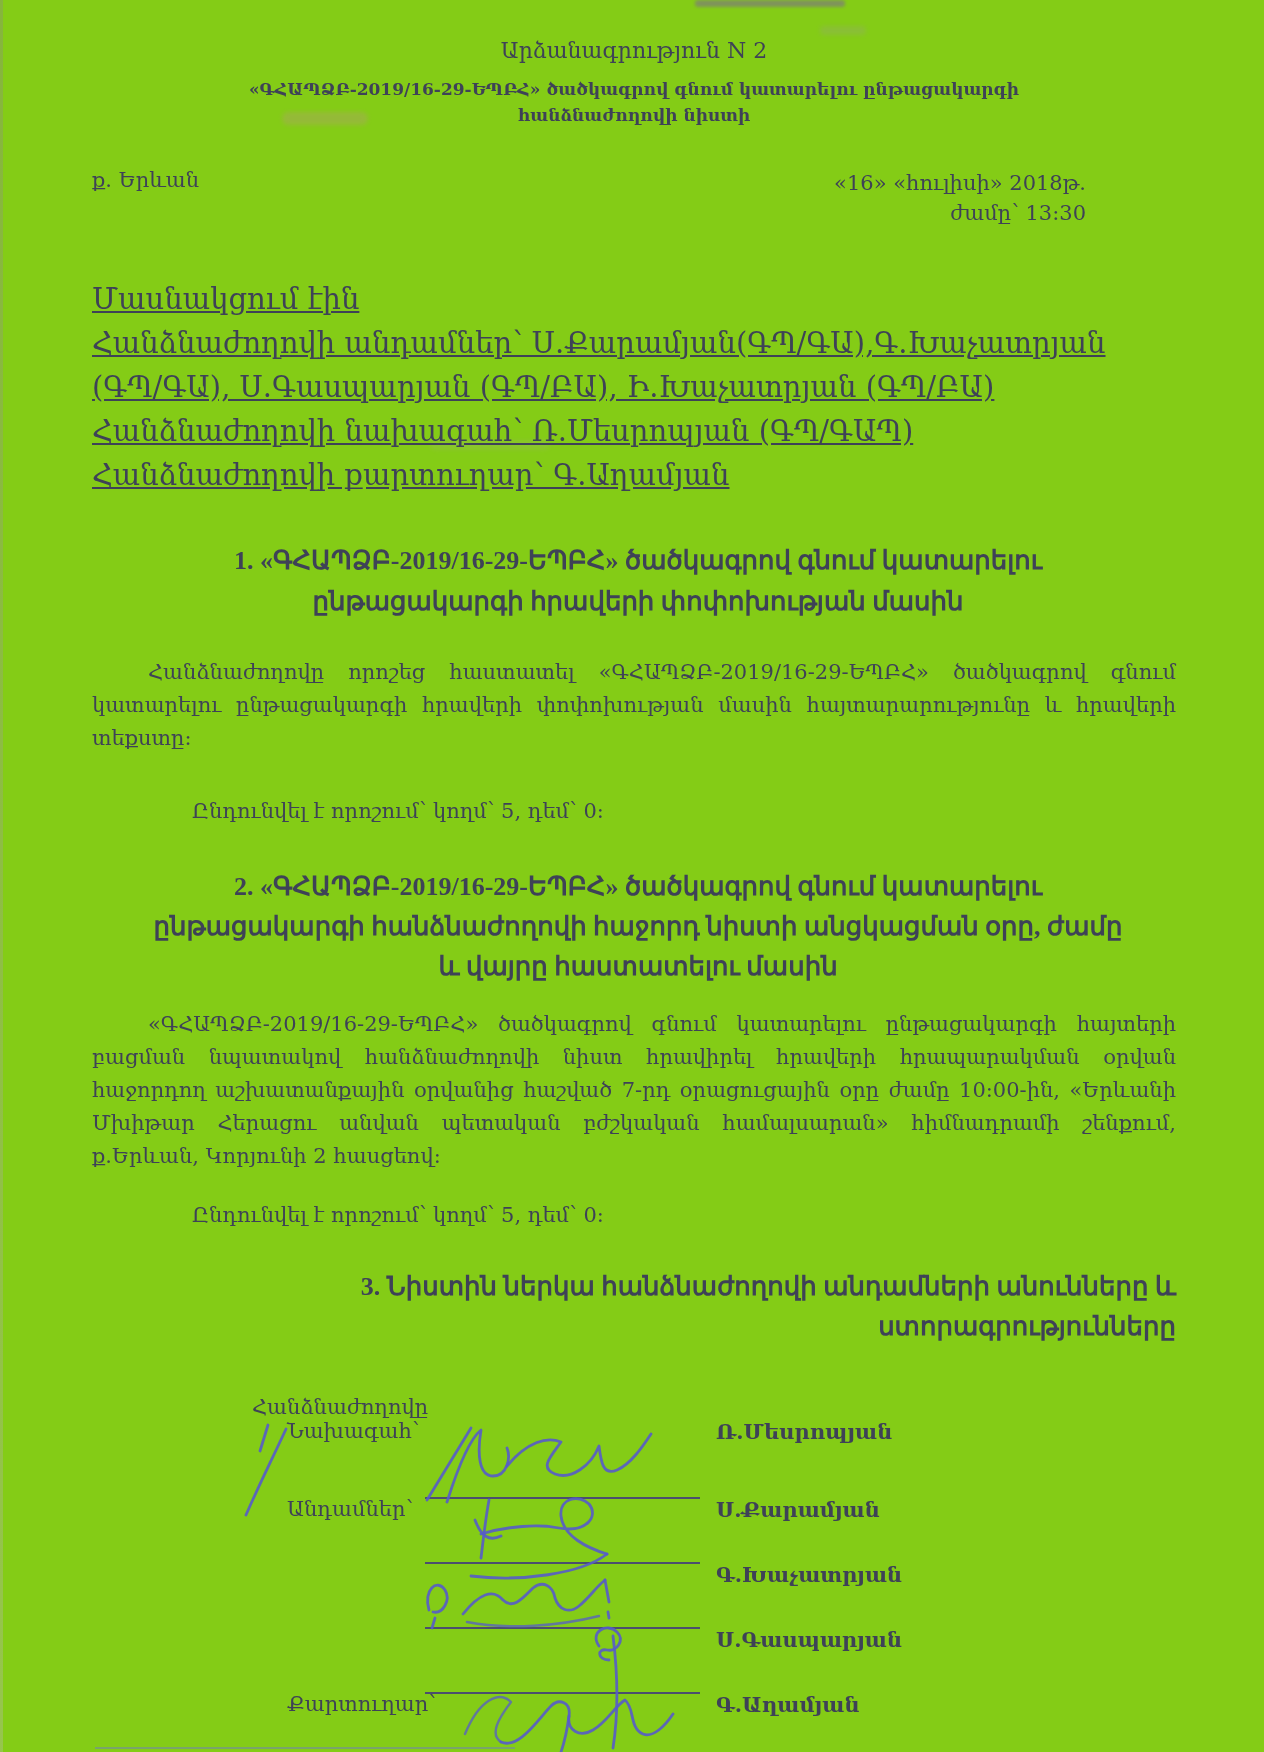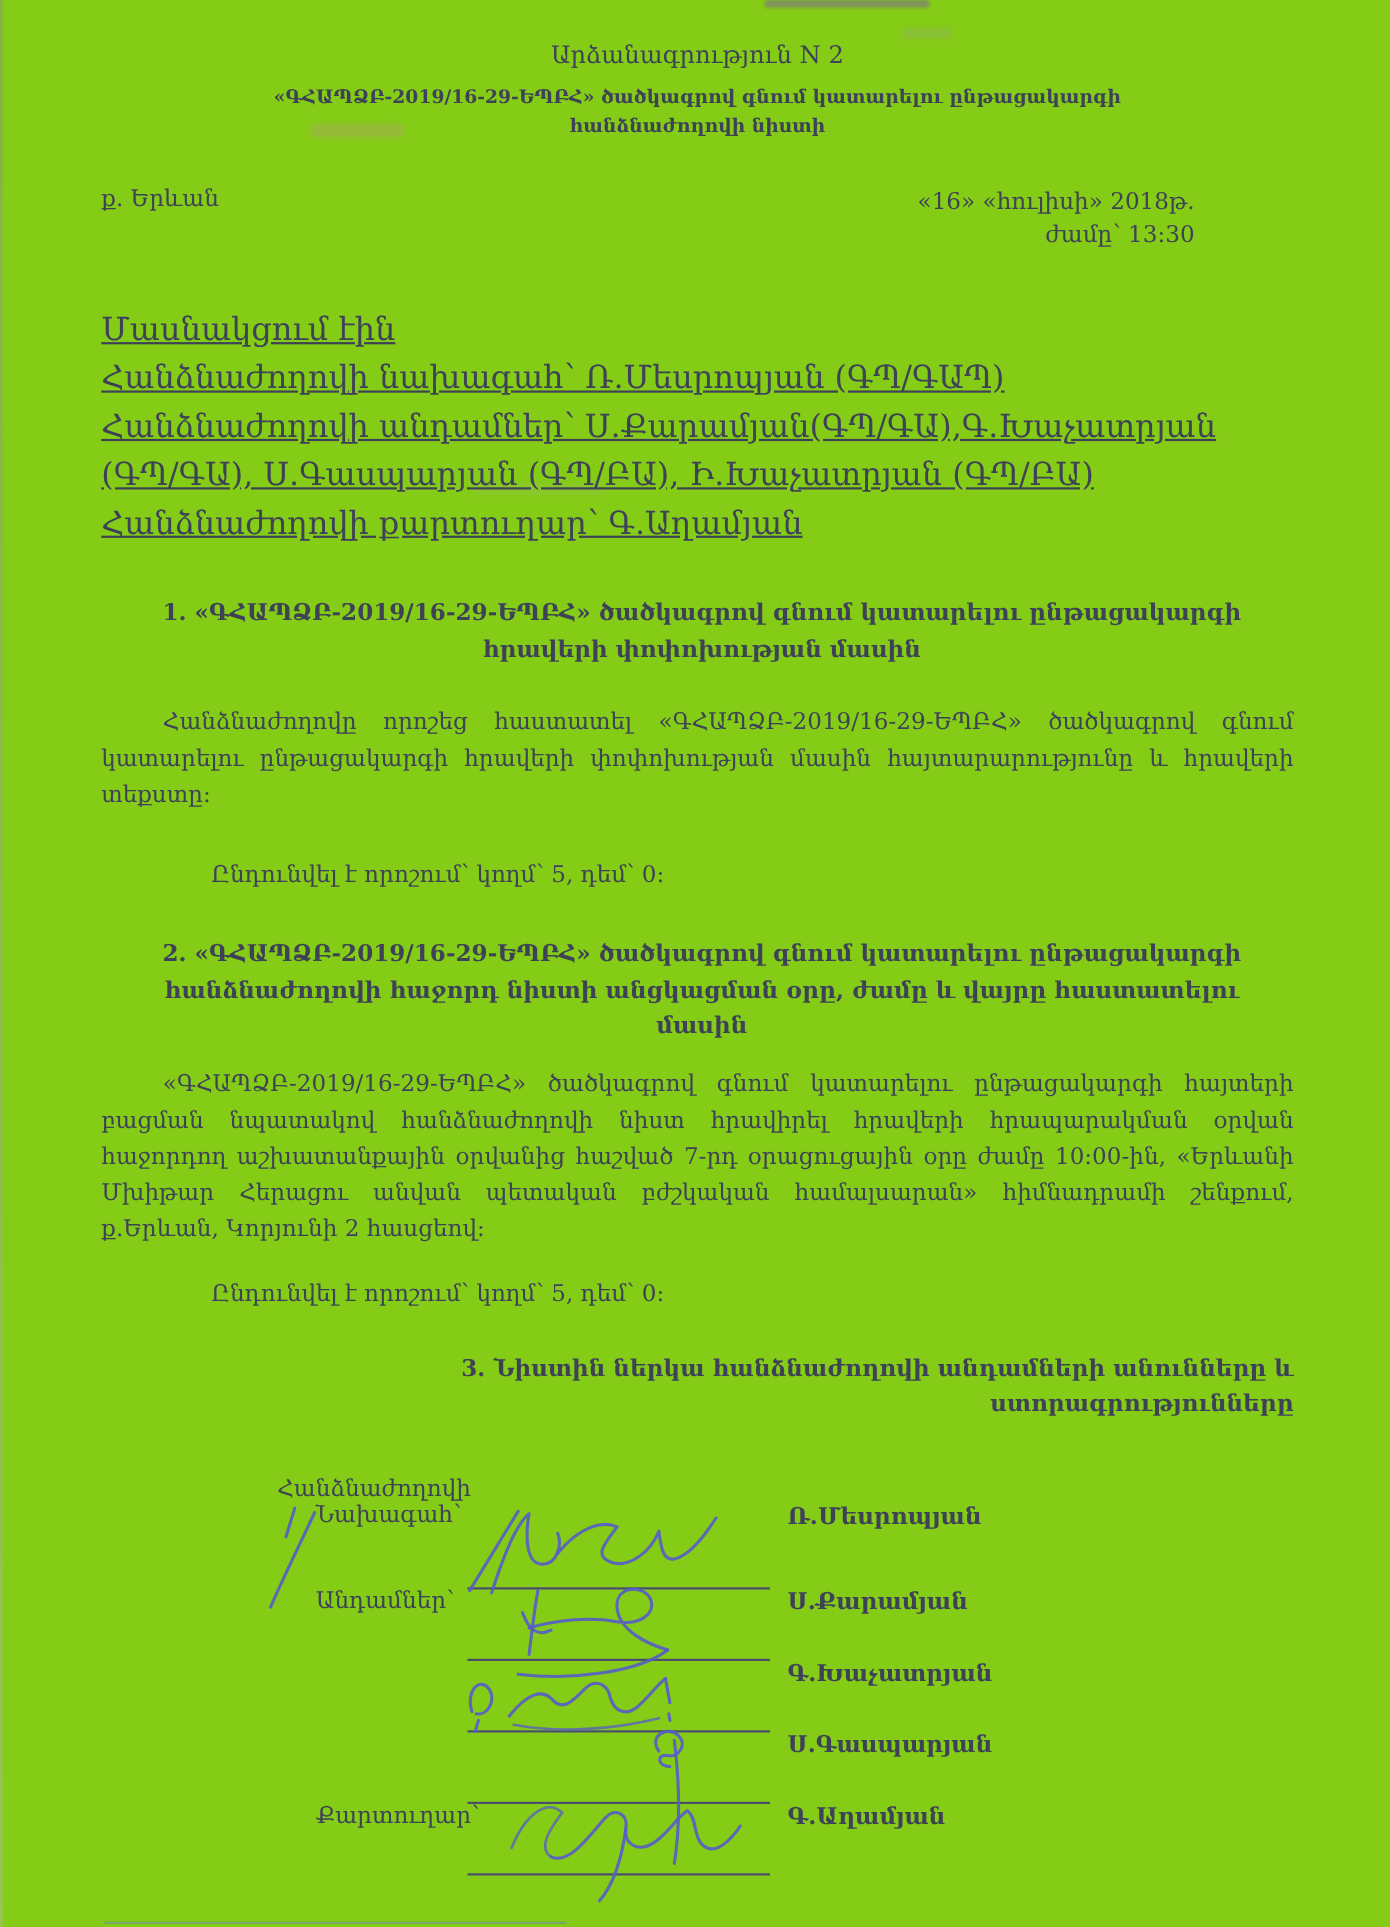--- a/index.html
+++ b/index.html
@@ -41,24 +41,25 @@
   .meta-right{ text-align:right; margin-right:90px; line-height:1.45; }
   .participants{
     margin-top:48px;
     font-size:29px;
     line-height:1.52;
     text-decoration:underline;
   }
   .participants p{ margin:0; }
   .sec-heading{
     font-weight:bold;
-    font-size:21px;
+    font-size:26px;
     text-align:center;
     line-height:1.55;
     margin:44px 40px 0 48px;
+    font-family:Liberation Serif, serif;
   }
   .sec-heading.left{ text-align:right; margin:40px 0 0 48px; }
   .sec-body{
     font-size:21px;
     line-height:1.57;
     text-align:justify;
     text-indent:56px;
     margin:34px 0 0 0;
   }
   .vote-line{
@@ -121,37 +122,37 @@
     <div class="meta-row">
       <div class="meta-left">ք. Երևան</div>
       <div class="meta-right">
         <div>«16» «հուլիսի» 2018թ.</div>
         <div>ժամը՝  13:30</div>
       </div>
     </div>
 
     <div class="participants">
       <p>Մասնակցում էին</p>
+      <p>Հանձնաժողովի անդամներ՝ Ս.Քարամյան(ԳՊ/ԳԱ),Գ.Խաչատրյան (ԳՊ/ԳԱ), Ս.Գասպարյան (ԳՊ/ԲԱ), Ի.Խաչատրյան (ԳՊ/ԲԱ)</p>
       <p>Հանձնաժողովի նախագահ՝ Ռ.Մեսրոպյան (ԳՊ/ԳԱՊ)</p>
-      <p>Հանձնաժողովի անդամներ՝ Ս.Քարամյան(ԳՊ/ԳԱ),Գ.Խաչատրյան (ԳՊ/ԳԱ), Ս.Գասպարյան (ԳՊ/ԲԱ), Ի.Խաչատրյան (ԳՊ/ԲԱ)</p>
       <p>Հանձնաժողովի քարտուղար՝ Գ.Աղամյան</p>
     </div>
 
     <div class="sec-heading">1.  «ԳՀԱՊՁԲ-2019/16-29-ԵՊԲՀ» ծածկագրով գնում կատարելու ընթացակարգի հրավերի փոփոխության մասին</div>
     <div class="sec-body">Հանձնաժողովը որոշեց հաստատել «ԳՀԱՊՁԲ-2019/16-29-ԵՊԲՀ» ծածկագրով գնում կատարելու ընթացակարգի հրավերի փոփոխության մասին հայտարարությունը և հրավերի տեքստը:</div>
     <div class="vote-line">Ընդունվել է որոշում՝ կողմ՝ 5, դեմ՝ 0:</div>
 
     <div class="sec-heading">2. «ԳՀԱՊՁԲ-2019/16-29-ԵՊԲՀ» ծածկագրով գնում կատարելու ընթացակարգի  հանձնաժողովի հաջորդ նիստի անցկացման օրը, ժամը և վայրը հաստատելու մասին</div>
     <div class="sec-body" style="margin-top:20px">«ԳՀԱՊՁԲ-2019/16-29-ԵՊԲՀ» ծածկագրով գնում կատարելու ընթացակարգի  հայտերի բացման նպատակով հանձնաժողովի նիստ հրավիրել հրավերի հրապարակման օրվան հաջորդող աշխատանքային օրվանից հաշված 7-րդ օրացուցային օրը ժամը 10:00-ին, «Երևանի Մխիթար Հերացու անվան պետական բժշկական համալսարան» հիմնադրամի շենքում, ք.Երևան, Կորյունի 2 հասցեով:</div>
     <div class="vote-line" style="margin-top:30px">Ընդունվել է որոշում՝ կողմ՝ 5, դեմ՝ 0:</div>
 
     <div class="sec-heading left">3. Նիստին ներկա հանձնաժողովի անդամների անունները և ստորագրությունները</div>
 
     <div class="signing">
-      <div class="org-label">Հանձնաժողովի</div>
+      <div class="org-label">Հանձնաժողովը</div>
 
       <svg class="pen-slash" width="60" height="100" viewBox="0 0 60 100">
         <path class="pen" d="M26,4 L18,30"></path>
         <path class="pen" d="M44,8 C34,30 16,66 4,94"></path>
       </svg>
 
       <div class="sig-row first">
         <span class="sig-role">Նախագահ՝</span>
         <span class="sig-line">
           <svg class="sig-mark" style="left:-6px;bottom:-12px" width="290" height="95" viewBox="0 0 290 95">

